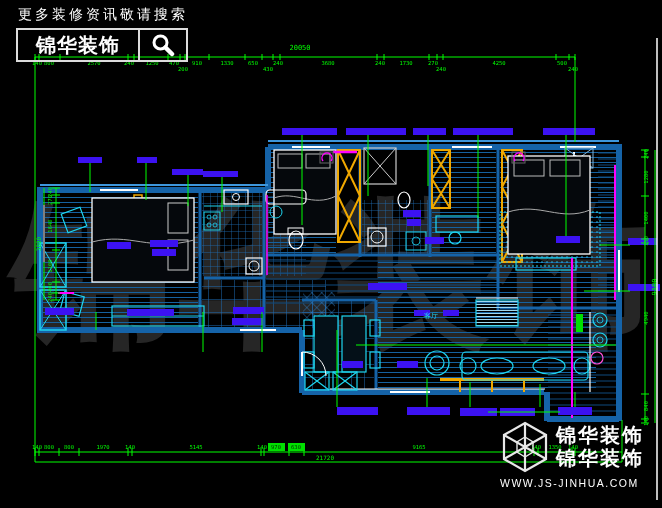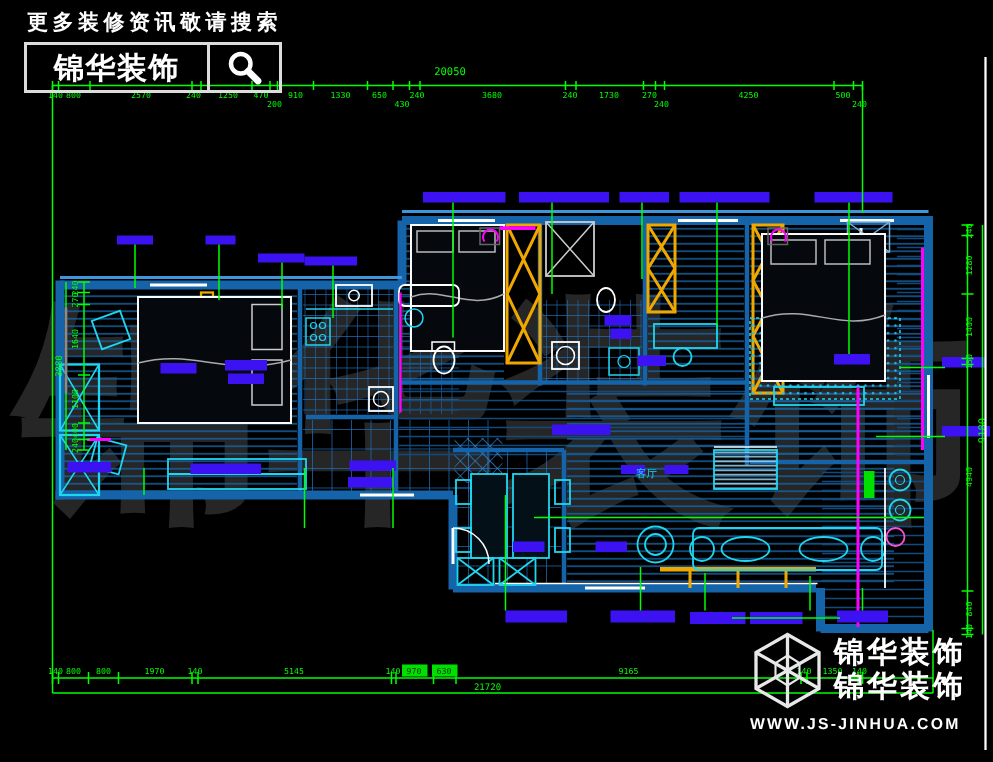--- a/index.html
+++ b/index.html
@@ -1,32 +1,32 @@
 <!DOCTYPE html>
 <html><head>
 <meta charset="utf-8">
 <style>
   html,body{margin:0;padding:0;background:#000;}
   .stage{position:relative;width:662px;height:508px;background:#000;overflow:hidden;
          font-family:"Liberation Sans",sans-serif;}
   
-  .tagline{position:absolute;left:18px;top:6px;color:#fff;font-size:14px;font-weight:bold;
+  .tagline{position:absolute;left:18px;top:6px;color:#fff;font-size:14px;font-weight:normal;
            letter-spacing:3px;white-space:nowrap;}
   .brandbox{position:absolute;left:16px;top:28px;width:172px;height:34px;
             border:2px solid #dcdcdc;display:flex;align-items:stretch;box-sizing:border-box;}
   .brandname{flex:1;display:flex;align-items:center;justify-content:center;color:#fff;
              font-size:20px;font-weight:bold;letter-spacing:1px;border-right:2px solid #dcdcdc;}
   .searchcell{width:46px;display:flex;align-items:center;justify-content:center;}
   
   .footer{position:absolute;left:500px;top:420px;width:162px;color:#fff;}
   .footrow{display:flex;align-items:center;}
   .cubewrap{width:50px;height:54px;}
   .footbrand{display:flex;flex-direction:column;margin-left:6px;}
   .footbrand .l1,.footbrand .l2{font-size:20px;font-weight:bold;letter-spacing:2px;line-height:23px;}
-  .website{font-size:10.5px;font-weight:bold;letter-spacing:1.5px;margin-top:3px;white-space:nowrap;}
+  .website{font-size:10.5px;font-weight:normal;letter-spacing:1.5px;margin-top:3px;white-space:nowrap;}
   svg{display:block;}
   .plan-svg{position:absolute;left:0;top:0;}
 </style>
 </head>
 <body>
 
 <div class="stage">
 
 <svg class="plan-svg" width="662" height="508" viewBox="0 0 662 508">
   <defs>

